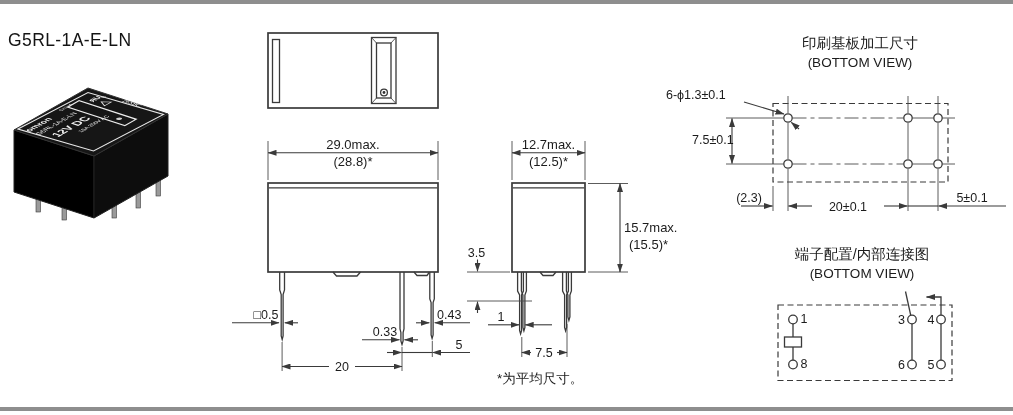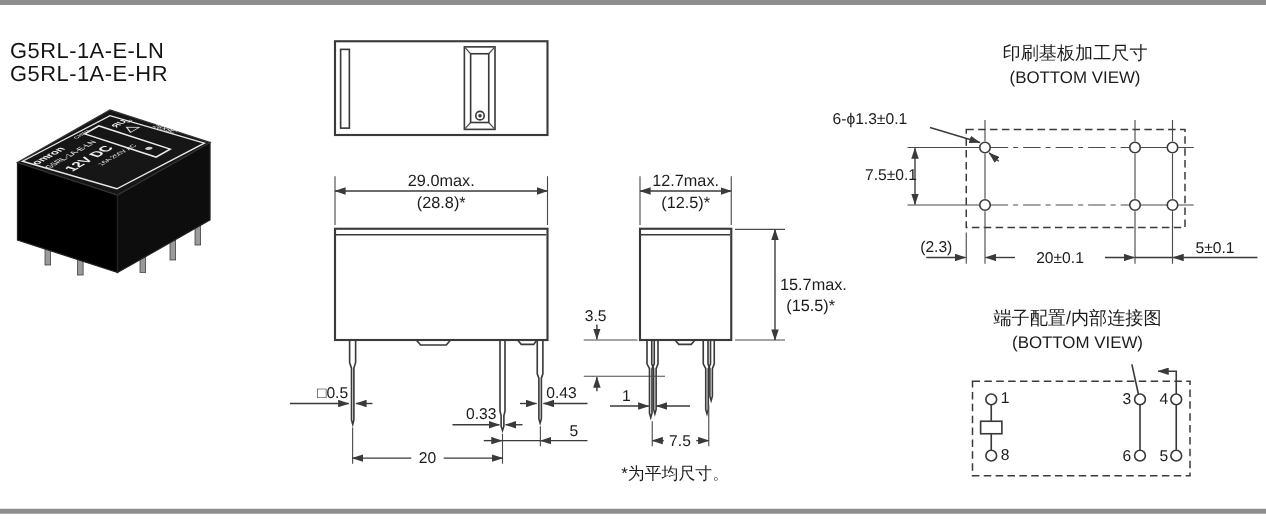--- a/index.html
+++ b/index.html
@@ -1,17 +1,17 @@
 <!DOCTYPE html>
 <html><head>
 <meta charset="utf-8">
 <style>
   html,body { margin:0; padding:0; background:#fff; }
   .page { position:relative; width:1013px; height:415px; background:#fff; overflow:hidden;
-          font-family:"Liberation Sans","DejaVu Sans",sans-serif; }
+          font-family:"Liberation Sans","DejaVu Sans",sans-serif;text-align:center; }
   .rule { position:absolute; left:0; width:1013px; background:#8e8e8e; }
   .rule-top { top:0; height:3.5px; }
   .rule-bottom { top:407px; height:3.5px; }
   .heading { position:absolute; left:8px; top:31px; color:#141414; font-size:17.5px;
              line-height:19px; letter-spacing:0.4px; }
   svg { position:absolute; left:0; top:0; }
   svg text { font-family:"Liberation Sans","DejaVu Sans",sans-serif; fill:#1c1c1c; }
   .dim  { font-size:12.5px; }
   .dimL { font-size:13px; }
   .cjk  { font-size:14.5px; }
@@ -28,21 +28,20 @@
 </style>
 </head>
 <body>
 
 <div class="page">
   <div class="rule rule-top"></div>
   <div class="rule rule-bottom"></div>
 
   <div class="heading">
     <div>G5RL-1A-E-LN</div>
-    <div>G5RL-1A-E-HR</div>
   </div>
 
   <svg width="1013" height="415" viewBox="0 0 1013 415">
     <defs>
       <marker id="arr" markerUnits="userSpaceOnUse" markerWidth="9" markerHeight="6" refX="8.5" refY="3" orient="auto-start-reverse">
         <path d="M0,0 L9,3 L0,6 Z" fill="#3a3a3a"></path>
       </marker>
     </defs>
 
     <g>

